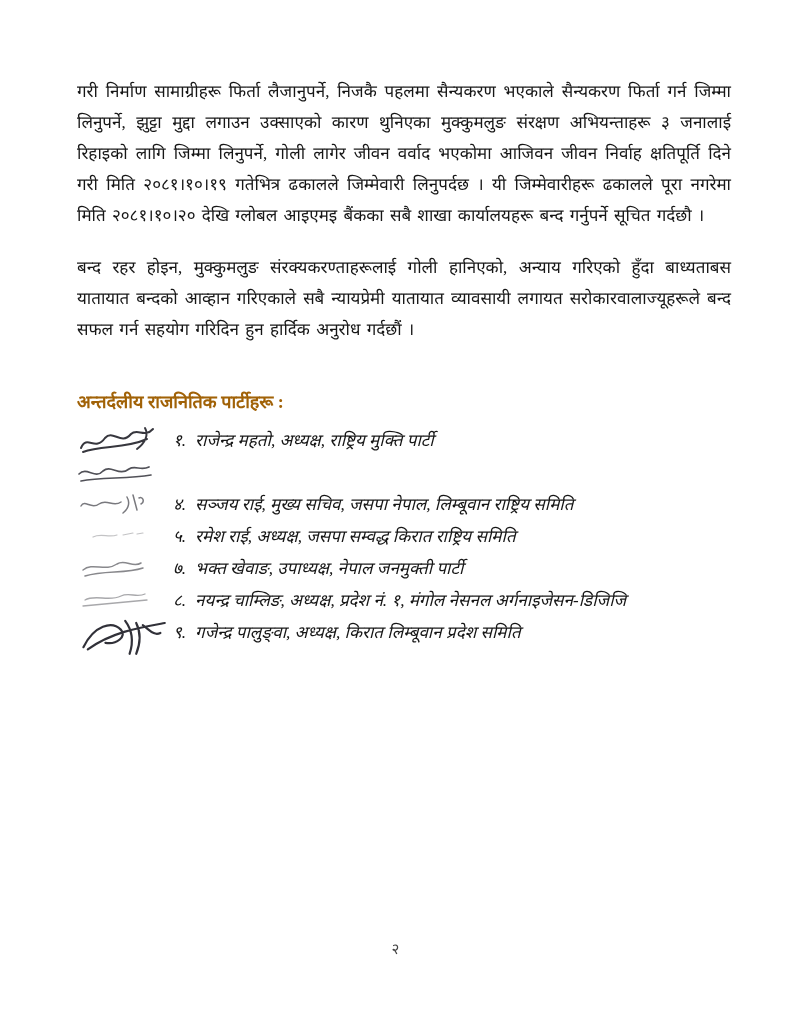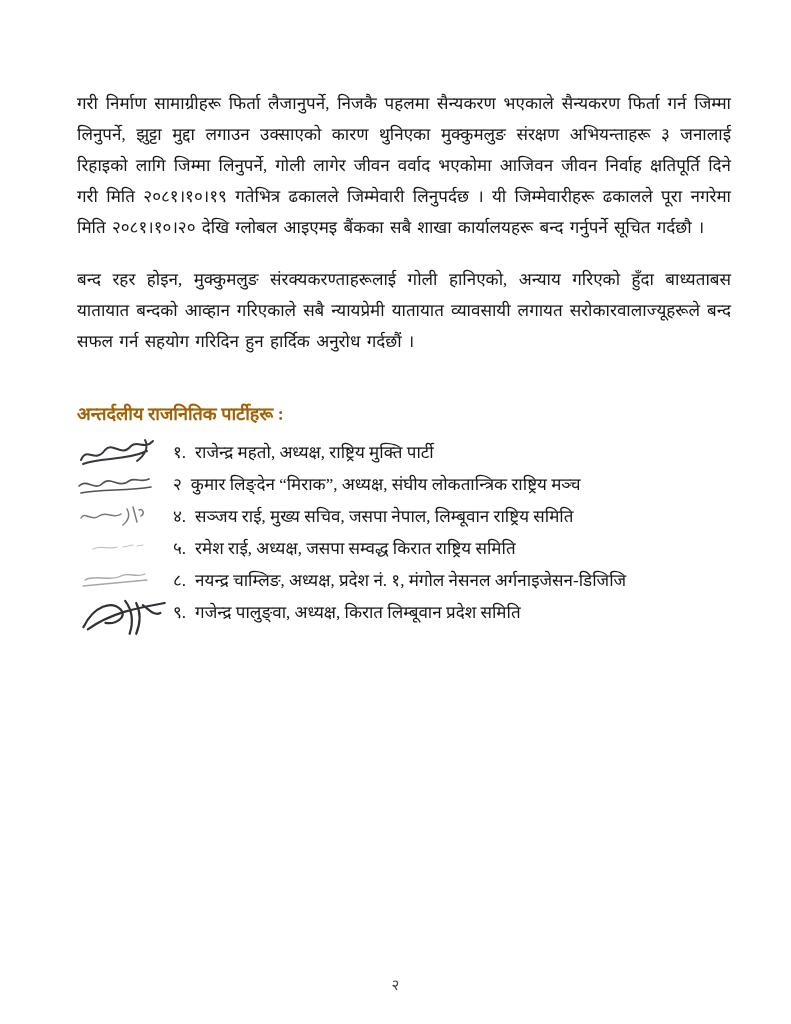--- a/index.html
+++ b/index.html
@@ -15,22 +15,21 @@
     color: #161616;
     overflow: hidden;
   }
   .page {
     position: relative;
     width: 791px;
     height: 1024px;
     background: #ffffff;
   }
   .content {
-    padding: 52px 60px 0 77px;
-    margin-top: 36px;
+    padding: 76px 60px 0 77px;
   }
   .body-par {
     font-size: 17px;
     line-height: 31px;
     text-align: justify;
     margin: 0;
     color: #161616;
     word-spacing: 2px;
   }
   .par-2 {
@@ -43,20 +42,21 @@
     color: #a16207;
   }
   .sig-list {
     margin-top: 6px;
   }
   .sig-row {
     display: flex;
     align-items: flex-start;
     height: 32px;
     position: relative;
+    font-style: italic;
   }
   .sig-cell {
     flex: 0 0 100px;
     width: 100px;
     height: 32px;
     position: relative;
     margin-left: -4px;
   }
   .sig-cell svg {
     position: absolute;
@@ -107,23 +107,20 @@
       <span class="item-number">१.</span><span>राजेन्द्र महतो, अध्यक्ष, राष्ट्रिय मुक्ति पार्टी</span>
     </span>
   </div>
 
   <div class="sig-row">
     <span class="sig-cell">
       <svg width="100" height="32" viewBox="0 0 100 32" aria-hidden="true">
               <path d="M6 16 C14 8 22 22 30 13 C38 6 46 19 56 11 C62 7 68 13 76 9 M8 23 C28 19 54 21 78 17" fill="none" stroke="#26262e" stroke-width="1.7" stroke-linecap="round" stroke-linejoin="round" opacity="0.8"></path>
             </svg>
     </span>
-    <span class="item-line">
-      <span class="item-number">२</span><span>कुमार लिङ्देन “मिराक”, अध्यक्ष, संघीय लोकतान्त्रिक राष्ट्रिय मञ्च</span>
-    </span>
   </div>
 
 
   <div class="sig-row">
     <span class="sig-cell">
       <svg width="100" height="32" viewBox="0 0 100 32" aria-hidden="true">
               <path d="M8 16 C12 9 18 20 26 14 C34 8 40 18 48 12 M54 7 C58 14 54 20 50 23 M60 5 L64 20 M66 8 C70 6 72 12 68 14" fill="none" stroke="#26262e" stroke-width="1.5" stroke-linecap="round" stroke-linejoin="round" opacity="0.62"></path>
             </svg>
     </span>
     <span class="item-line">
@@ -136,20 +133,30 @@
       <svg width="100" height="32" viewBox="0 0 100 32" aria-hidden="true">
               <path d="M20 15 C28 11 36 16 44 13 M50 13 L60 11 M64 12 L70 11" fill="none" stroke="#26262e" stroke-width="1.2" stroke-linecap="round" stroke-linejoin="round" opacity="0.28"></path>
             </svg>
     </span>
     <span class="item-line">
       <span class="item-number">५.</span><span>रमेश राई, अध्यक्ष, जसपा सम्वद्ध किरात राष्ट्रिय समिति</span>
     </span>
   </div>
 
 
+  <div class="sig-row">
+    <span class="sig-cell">
+      <svg width="100" height="32" viewBox="0 0 100 32" aria-hidden="true">
+              <path d="M10 16 C20 8 32 18 44 10 C52 5 60 14 68 9 M12 22 C32 16 52 20 70 14" fill="none" stroke="#26262e" stroke-width="1.5" stroke-linecap="round" stroke-linejoin="round" opacity="0.55"></path>
+            </svg>
+    </span>
+    <span class="item-line">
+      <span class="item-number">७.</span><span>भक्त खेवाङ, उपाध्यक्ष, नेपाल जनमुक्ती पार्टी</span>
+    </span>
+  </div>
 
   <div class="sig-row">
     <span class="sig-cell">
       <svg width="100" height="32" viewBox="0 0 100 32" aria-hidden="true">
               <path d="M12 14 C22 8 36 16 48 10 C56 6 64 12 72 8 M10 20 L74 14" fill="none" stroke="#26262e" stroke-width="1.3" stroke-linecap="round" stroke-linejoin="round" opacity="0.4"></path>
             </svg>
     </span>
     <span class="item-line">
       <span class="item-number">८.</span><span>नयन्द्र चाम्लिङ, अध्यक्ष, प्रदेश नं. १, मंगोल नेसनल अर्गनाइजेसन-डिजिजि</span>
     </span>

